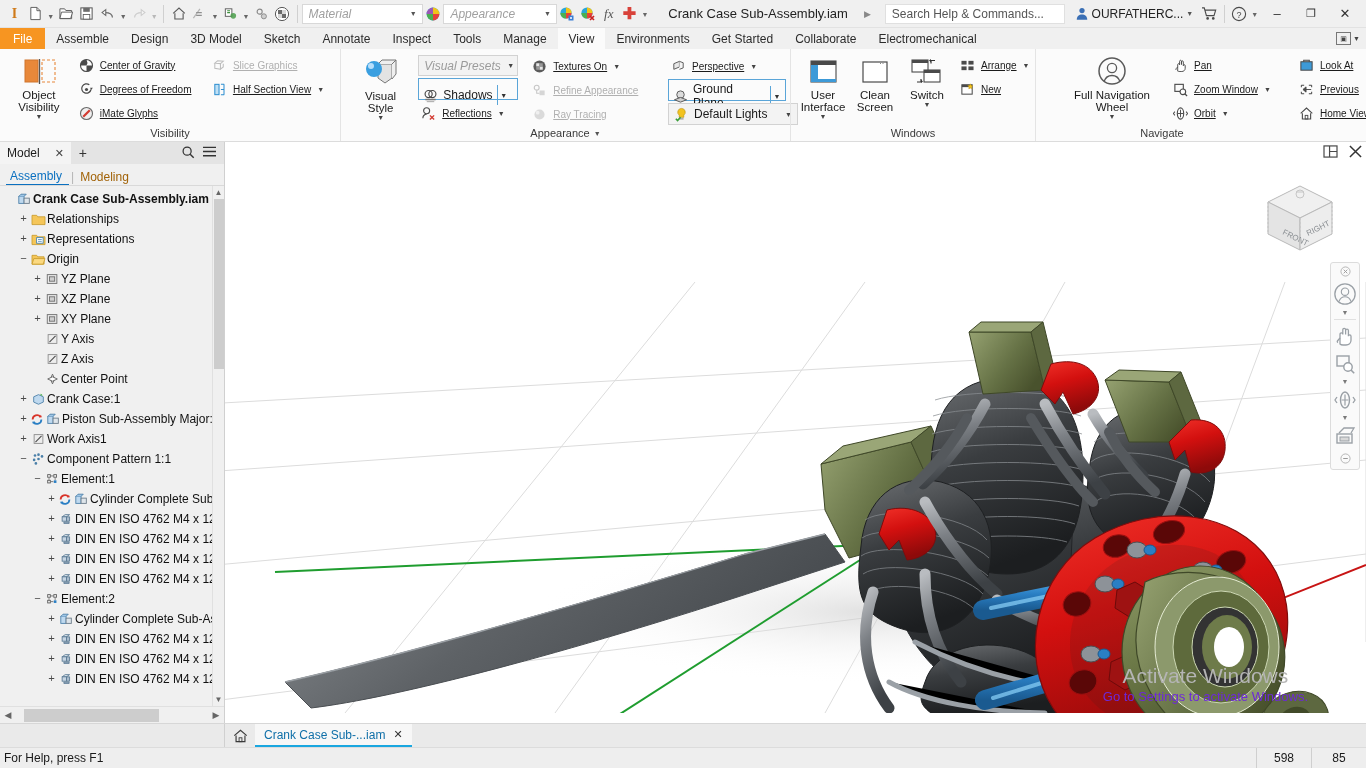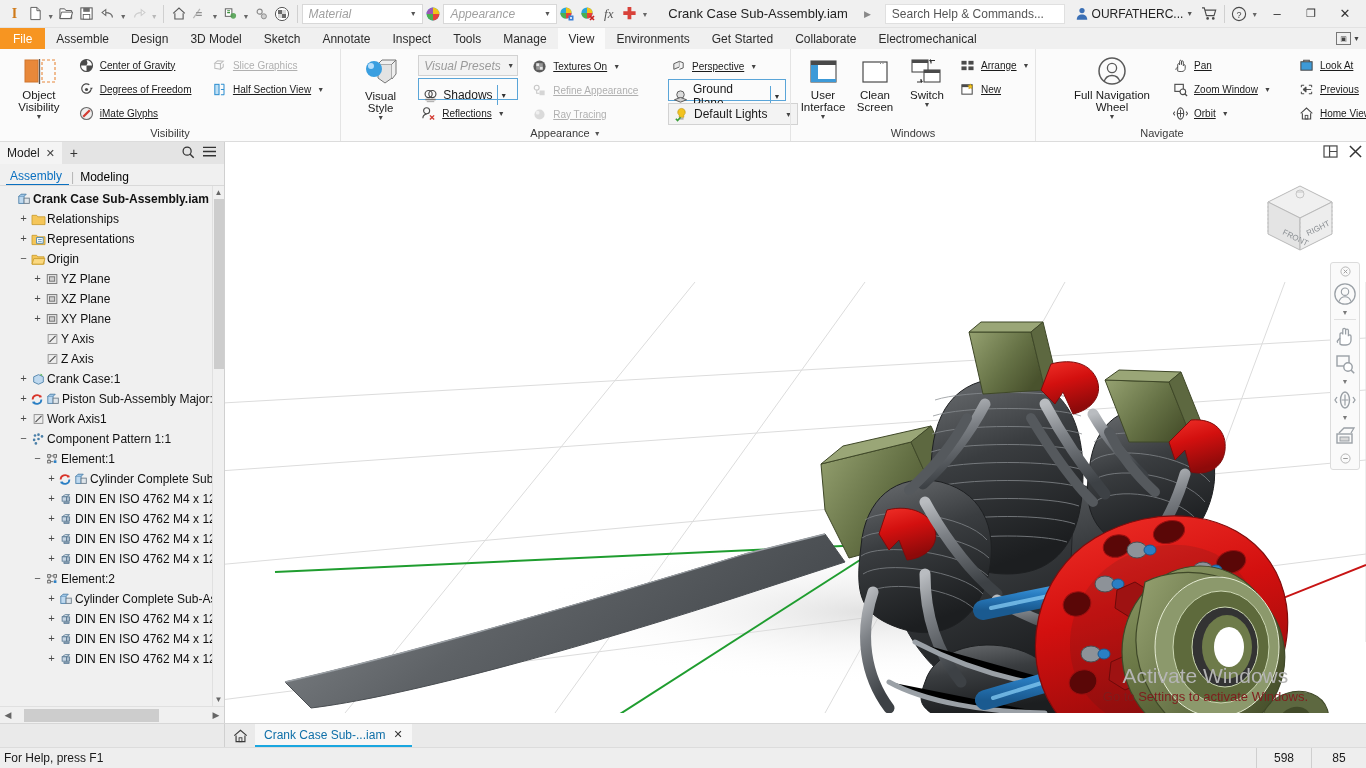--- a/index.html
+++ b/index.html
@@ -91,26 +91,26 @@
     padding:0 3px 0 5px; font-style:italic; color:#9b9b9b; font-size:12px;
   }
   .presets .arrow { margin-left:auto; font-size:7px; color:#444;}
 
   
   .main { flex:1; display:flex; min-height:0; position:relative; }
 
   
   .browser { width:225px; background:#f0f0f0; display:flex; flex-direction:column; border-right:1px solid #d0d0d0; position:relative;}
   .br-tabs { height:22px; display:flex; align-items:stretch; background:#e4e4e4; }
-  .br-tab { background:#f4f4f4; display:flex; align-items:center; padding:0 7px; gap:6px; font-size:12px; color:#1a1a1a;}
+  .br-tab { background:#f4f4f4; display:flex; align-items:center; padding:0 7px; gap:15px; font-size:12px; color:#1a1a1a;}
   .br-tab .x { font-size:11px; color:#444; }
   .br-plus { width:24px; display:flex; align-items:center; justify-content:center; font-size:14px; color:#333;}
   .br-tools { margin-left:auto; display:flex; align-items:center; gap:7px; padding-right:7px; }
   .br-sub { height:22px; display:flex; align-items:flex-end; gap:0; padding:0 6px; background:#f0f0f0; border-bottom:1px solid #d9d9d9;}
-  .br-sub span { font-size:12px; padding:0 7px 1px 4px; color:#000000;}
+  .br-sub span { font-size:12px; padding:0 7px 1px 4px; color:#a16207;}
   .br-sub span.active { color:#0a70c0; border-bottom:1px solid #0a70c0; }
   .br-sub .divider { color:#b5b5b5; padding:0 2px 1px 2px;}
   .tree { flex:1; overflow:hidden; position:relative; background:#f0f0f0; padding-top:3px;}
   .trow { height:20px; display:flex; align-items:center; font-size:12px; color:#111; white-space:nowrap; padding-right:4px;}
   .trow.root { font-weight:bold; }
   .exp { width:13px; flex:0 0 13px; display:flex; align-items:center; justify-content:center; font-size:11px; color:#4a4a4a; font-family:"Liberation Mono", monospace;}
   .tico { width:17px; flex:0 0 17px; display:flex; align-items:center; justify-content:center; }
   .tlbl { overflow:hidden; text-overflow:clip; }
   .tree-scroll { position:absolute; right:0; top:0; bottom:0; width:12px; background:#f0f0f0; border-left:1px solid #e0e0e0;}
   .ts-up,.ts-dn { height:13px; display:flex; align-items:center; justify-content:center; font-size:8px; color:#666;}
@@ -133,21 +133,21 @@
     border-bottom:2px solid #1aa7e0; font-size:12px; color:#0f6fa8;
   }
   .doc-tab .x { color:#333; font-size:11px;}
   .status { height:24px; background:#eeeeee; display:flex; align-items:center; flex:0 0 20px; font-size:12px; color:#1a1a1a; border-top:1px solid #dcdcdc;}
   .status .msg { padding-left:4px; flex:1;}
   .status .cell { width:55px; text-align:center; border-left:1px solid #cfcfcf; height:20px; line-height:20px;}
 
   
   .watermark { position:absolute; right:58px; bottom:18px; text-align:center; z-index:20; pointer-events:none;}
   .watermark .w1 { font-size:21px; color:#b4b4b4; line-height:25px;}
-  .watermark .w2 { font-size:13px; color:#7f1d1d; line-height:17px;}
+  .watermark .w2 { font-size:13px; color:#6d28d9; line-height:17px;}
 
   
   .navbar-3d {
     position:absolute; right:6px; top:120px; width:30px; background:#fafafa;
     border:1px solid #dcdcdc; border-radius:3px; display:flex; flex-direction:column;
     align-items:center; padding:3px 0 2px 0; z-index:25;
   }
   .nb-item { width:28px; display:flex; align-items:center; justify-content:center; padding:3px 0;}
   .nb-caret { font-size:7px; color:#7a7a7a; height:8px; line-height:8px;}
   .nb-div { width:22px; height:1px; background:#e0e0e0; margin:2px 0;}
@@ -812,20 +812,31 @@
           <div class="trow">
             <span style="display:inline-block;width:31px;flex:0 0 31px"></span>
             <span class="exp"></span>
             <span class="tico">
               <svg width="15" height="14" viewBox="0 0 16 16">
                 <rect x="3" y="3" width="10" height="10" fill="#ededed" stroke="#8a8a8a" stroke-width="1"></rect>
                 <path d="M4.5 11.5 11.5 4.5" stroke="#4a4a4a" stroke-width="1.2"></path>
               </svg>
             </span>
             <span class="tlbl">Z Axis</span>
+          </div>
+          <div class="trow">
+            <span style="display:inline-block;width:31px;flex:0 0 31px"></span>
+            <span class="exp"></span>
+            <span class="tico">
+              <svg width="15" height="14" viewBox="0 0 16 16">
+                <path d="M8 2.5 10.5 8 8 13.5 5.5 8z" fill="#fff" stroke="#5a5a5a" stroke-width="1"></path>
+                <path d="M2.5 8 8 5.5 13.5 8 8 10.5z" fill="#fff" stroke="#5a5a5a" stroke-width="1"></path>
+              </svg>
+            </span>
+            <span class="tlbl">Center Point</span>
           </div>
           <div class="trow">
             <span style="display:inline-block;width:17px;flex:0 0 17px"></span>
             <span class="exp">+</span>
             <span class="tico">
               <svg width="15" height="14" viewBox="0 0 16 16">
                 <path d="M2.5 5.5 8 3l5.5 2.5v6L8 14l-5.5-2.5z" fill="#bfd9ef" stroke="#4a7fa8" stroke-width="1"></path>
                 <path d="M10 2l2 .5.5 2-2-.5z" fill="#5fb95f"></path>
               </svg>
             </span>

